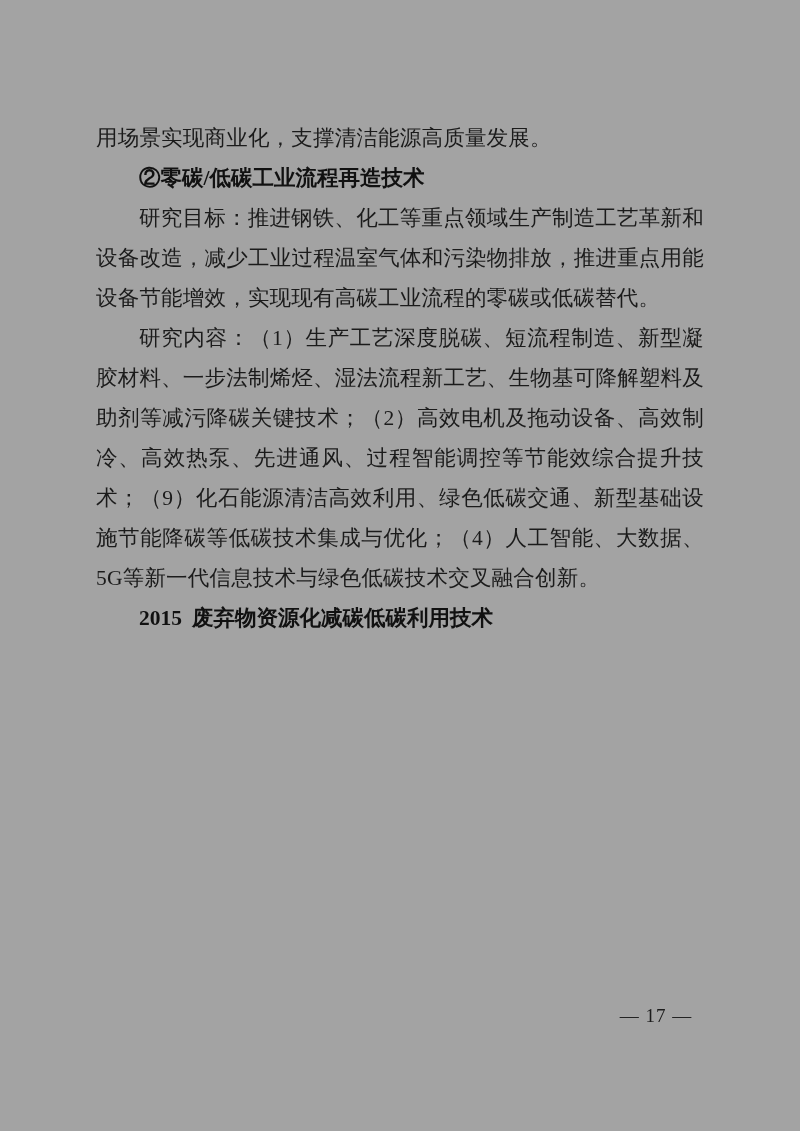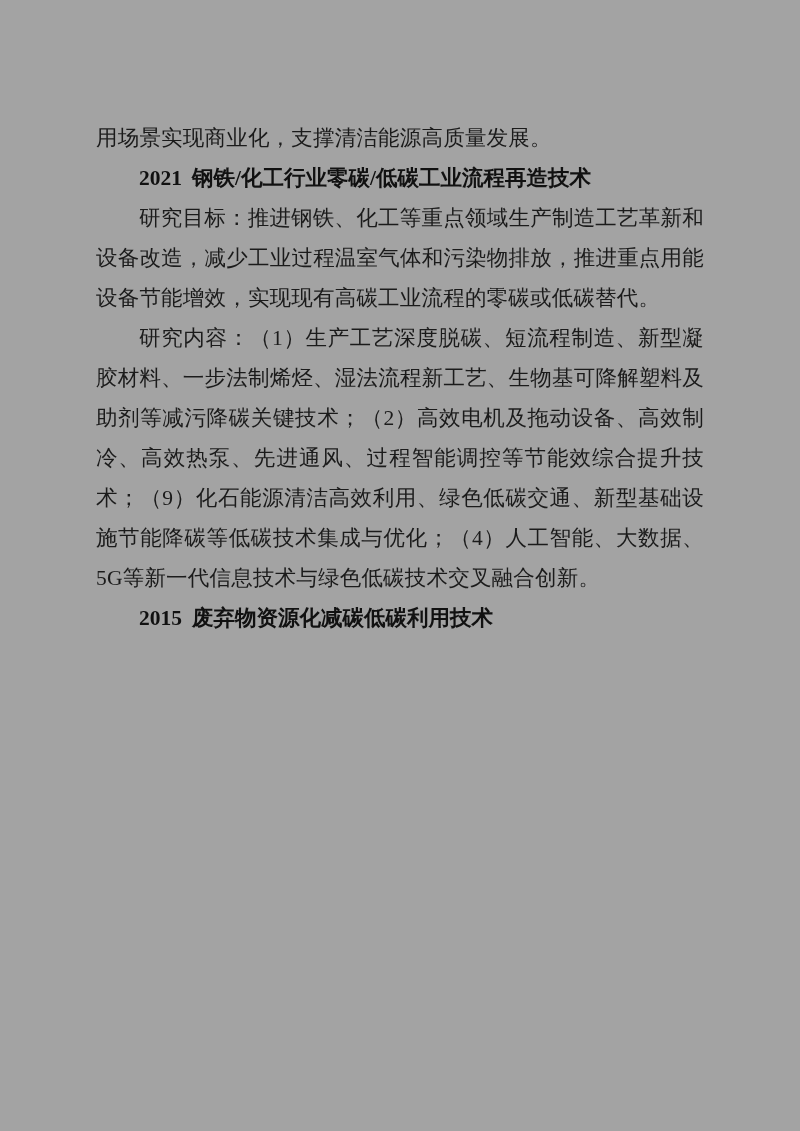--- a/index.html
+++ b/index.html
@@ -69,30 +69,33 @@
 </head>
 <body>
 
 <div id="page">
 
   <div id="content">
 
     <p class="para">用场景实现商业化，支撑清洁能源高质量发展。</p>
 
 
+    <p class="heading">
+      <span class="circled">②零碳/低碳工业流程再造技术</span>
+    </p>
 
-    <p class="heading">
-      <span class="heading-num">2021</span><span>钢铁/化工行业零碳/低碳工业流程再造技术</span>
-    </p>
 
     <p class="para indent">研究目标：推进钢铁、化工等重点领域生产制造工艺革新和设备改造，减少工业过程温室气体和污染物排放，推进重点用能设备节能增效，实现现有高碳工业流程的零碳或低碳替代。</p>
 
     <p class="para indent">研究内容：（1）生产工艺深度脱碳、短流程制造、新型凝胶材料、一步法制烯烃、湿法流程新工艺、生物基可降解塑料及助剂等减污降碳关键技术；（2）高效电机及拖动设备、高效制冷、高效热泵、先进通风、过程智能调控等节能效综合提升技术；（9）化石能源清洁高效利用、绿色低碳交通、新型基础设施节能降碳等低碳技术集成与优化；（4）人工智能、大数据、5G等新一代信息技术与绿色低碳技术交叉融合创新。</p>
 
     <p class="heading">
       <span class="heading-num">2015</span><span>废弃物资源化减碳低碳利用技术</span>
     </p>
 
 
   </div>
 
+  <div class="pagenum">
+    <span class="pagenum-inner">— 17 —</span>
+  </div>
 
 </div>
 
 </body></html>

